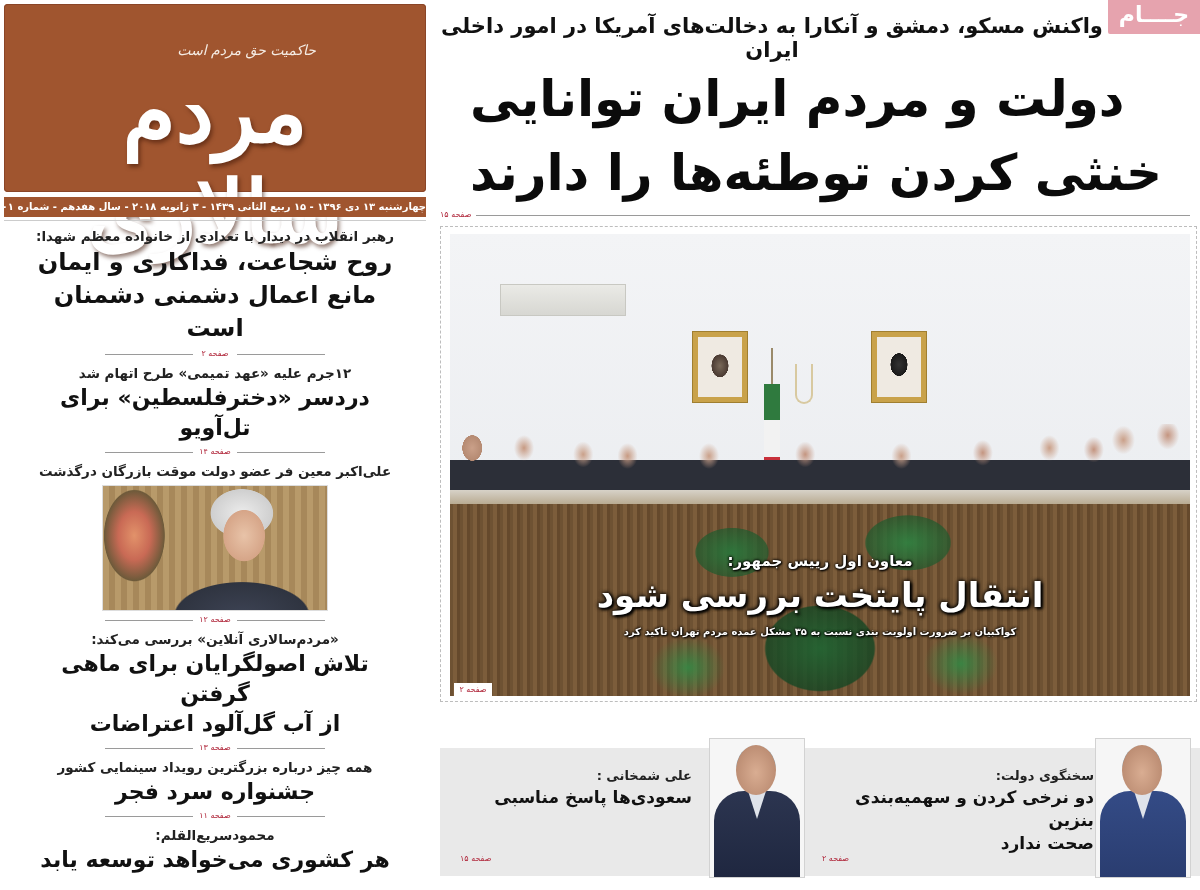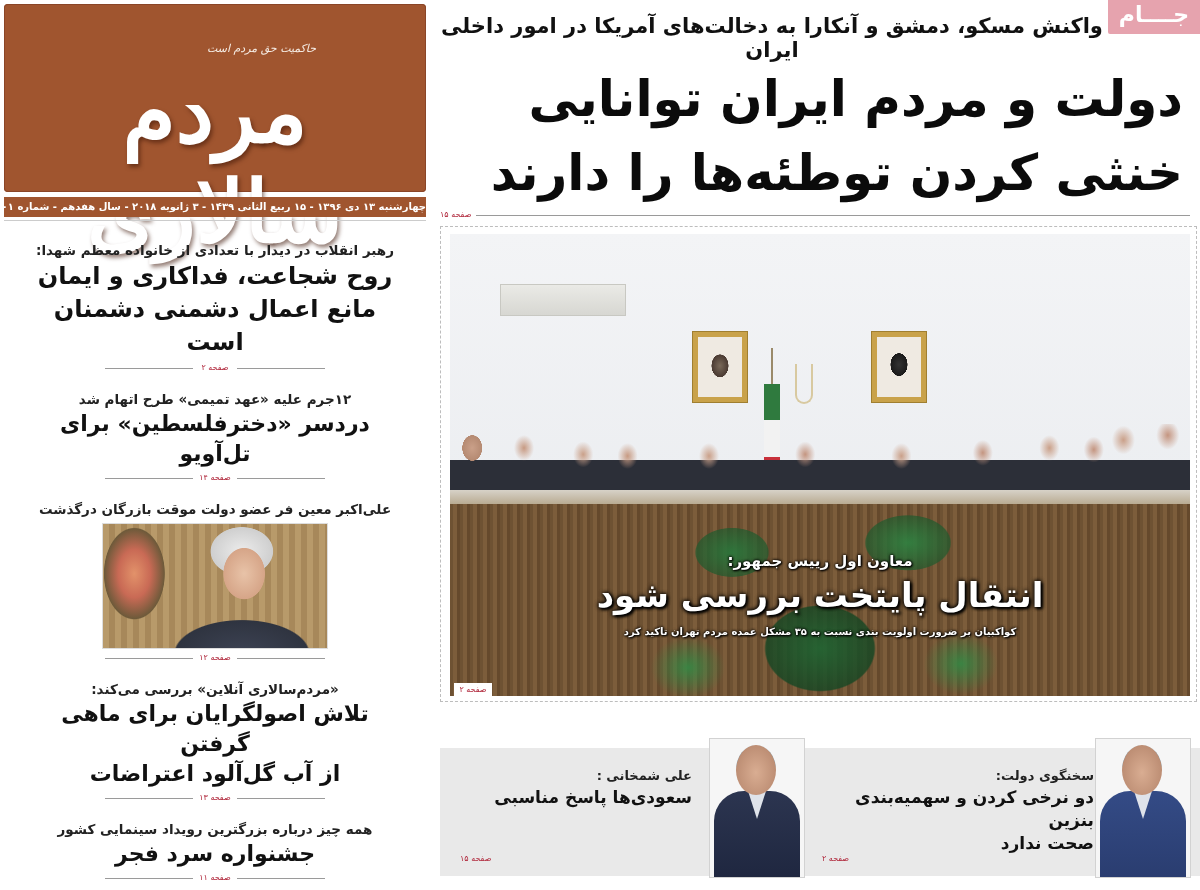--- a/index.html
+++ b/index.html
@@ -8,38 +8,38 @@
 
     
     .masthead {
       position: absolute; left: 4px; top: 4px; width: 422px; height: 188px;
       background: #a0552f; border-radius: 4px;
       box-shadow: inset 0 0 0 1px #8a4527;
     }
     .masthead .tagline {
       position: absolute; right: 110px; top: 38px;
       font-family: "DejaVu Serif", serif; font-style: italic;
-      font-size: 11px; color: #f5ece4;
+      font-size: 14px; color: #f5ece4;
     }
     .masthead .logo {
       position: absolute; left: 18px; right: 18px; top: 58px;
       text-align: center; font-family: "DejaVu Serif", serif; font-weight: bold;
       font-size: 86px; line-height: 100px; color: #ffffff;
       text-shadow: 2px 3px 4px rgba(60,20,5,0.55);
       letter-spacing: 2px;
     }
     .dateline {
       position: absolute; left: 4px; top: 197px; width: 422px; height: 20px;
       background: #a0552f; color: #fff; font-size: 10px; font-weight: bold;
       text-align: center; line-height: 20px; white-space: nowrap; overflow: hidden;
     }
     .dateline-rule { position: absolute; left: 4px; top: 220px; width: 422px; height: 1px; background: #ccc; }
 
     .left-col { position: absolute; left: 30px; top: 226px; width: 370px; text-align: center; }
-    .story { margin-bottom: 0; margin-top: 14px; }
+    .story { margin-bottom: 0; }
     .kicker { font-size: 13.5px; font-weight: bold; color: #222; line-height: 20px; }
     .headline { font-size: 24px; font-weight: bold; color: #111; line-height: 33px; }
     .headline.sm { font-size: 22px; line-height: 30px; }
     .page-ref {
       position: relative; height: 14px; margin: 2px 0 2px;
       font-size: 8px; color: #b0263a; line-height: 14px;
     }
     .page-ref::before, .page-ref::after {
       content: ""; position: absolute; top: 7px; height: 1px; background: #9a9a9a; width: 88px;
     }
@@ -62,23 +62,22 @@
       position: absolute; right: 0; top: 0; width: 92px; height: 34px;
       background: #e6a3ae; color: #fff; font-weight: bold; font-size: 22px;
       text-align: center; line-height: 30px; border-bottom-left-radius: 2px;
     }
     .top-kicker {
       position: absolute; left: 440px; right: 96px; top: 14px;
       text-align: center; font-size: 21px; font-weight: bold; color: #111;
     }
     .main-headline {
       position: absolute; left: 470px; width: 700px; top: 62px;
-      text-align: right; font-size: 50px; line-height: 74px; font-weight: bold; color: #0b0b0b;
+      text-align: left; font-size: 50px; line-height: 74px; font-weight: bold; color: #0b0b0b;
       letter-spacing: -1px;
-      margin-left: 13px;
     }
     .main-page-ref { position: absolute; left: 440px; top: 210px; font-size: 8px; color: #b0263a; }
     .main-rule { position: absolute; left: 476px; right: 10px; top: 215px; height: 1px; background: #9a9a9a; }
     .dotted-box {
       position: absolute; left: 440px; right: 3px; top: 226px; height: 476px;
       border: 1px dashed #bdbdbd;
     }
 
     .photo {
       position: absolute; left: 450px; top: 234px; width: 740px; height: 462px; overflow: hidden;

